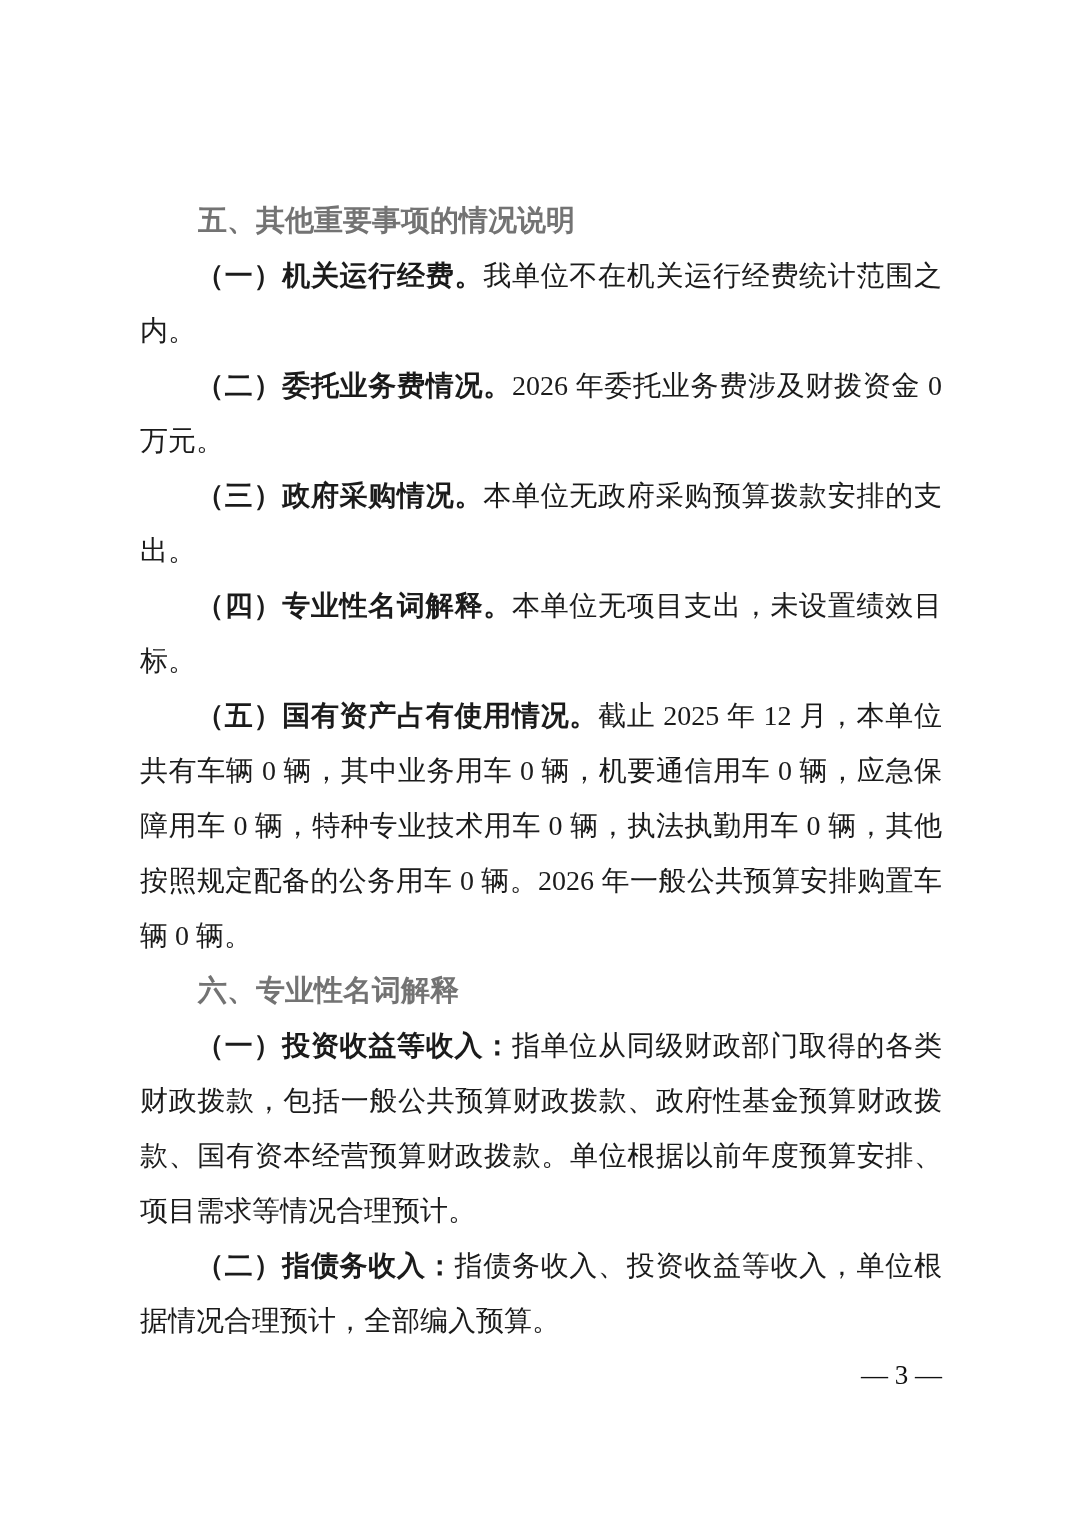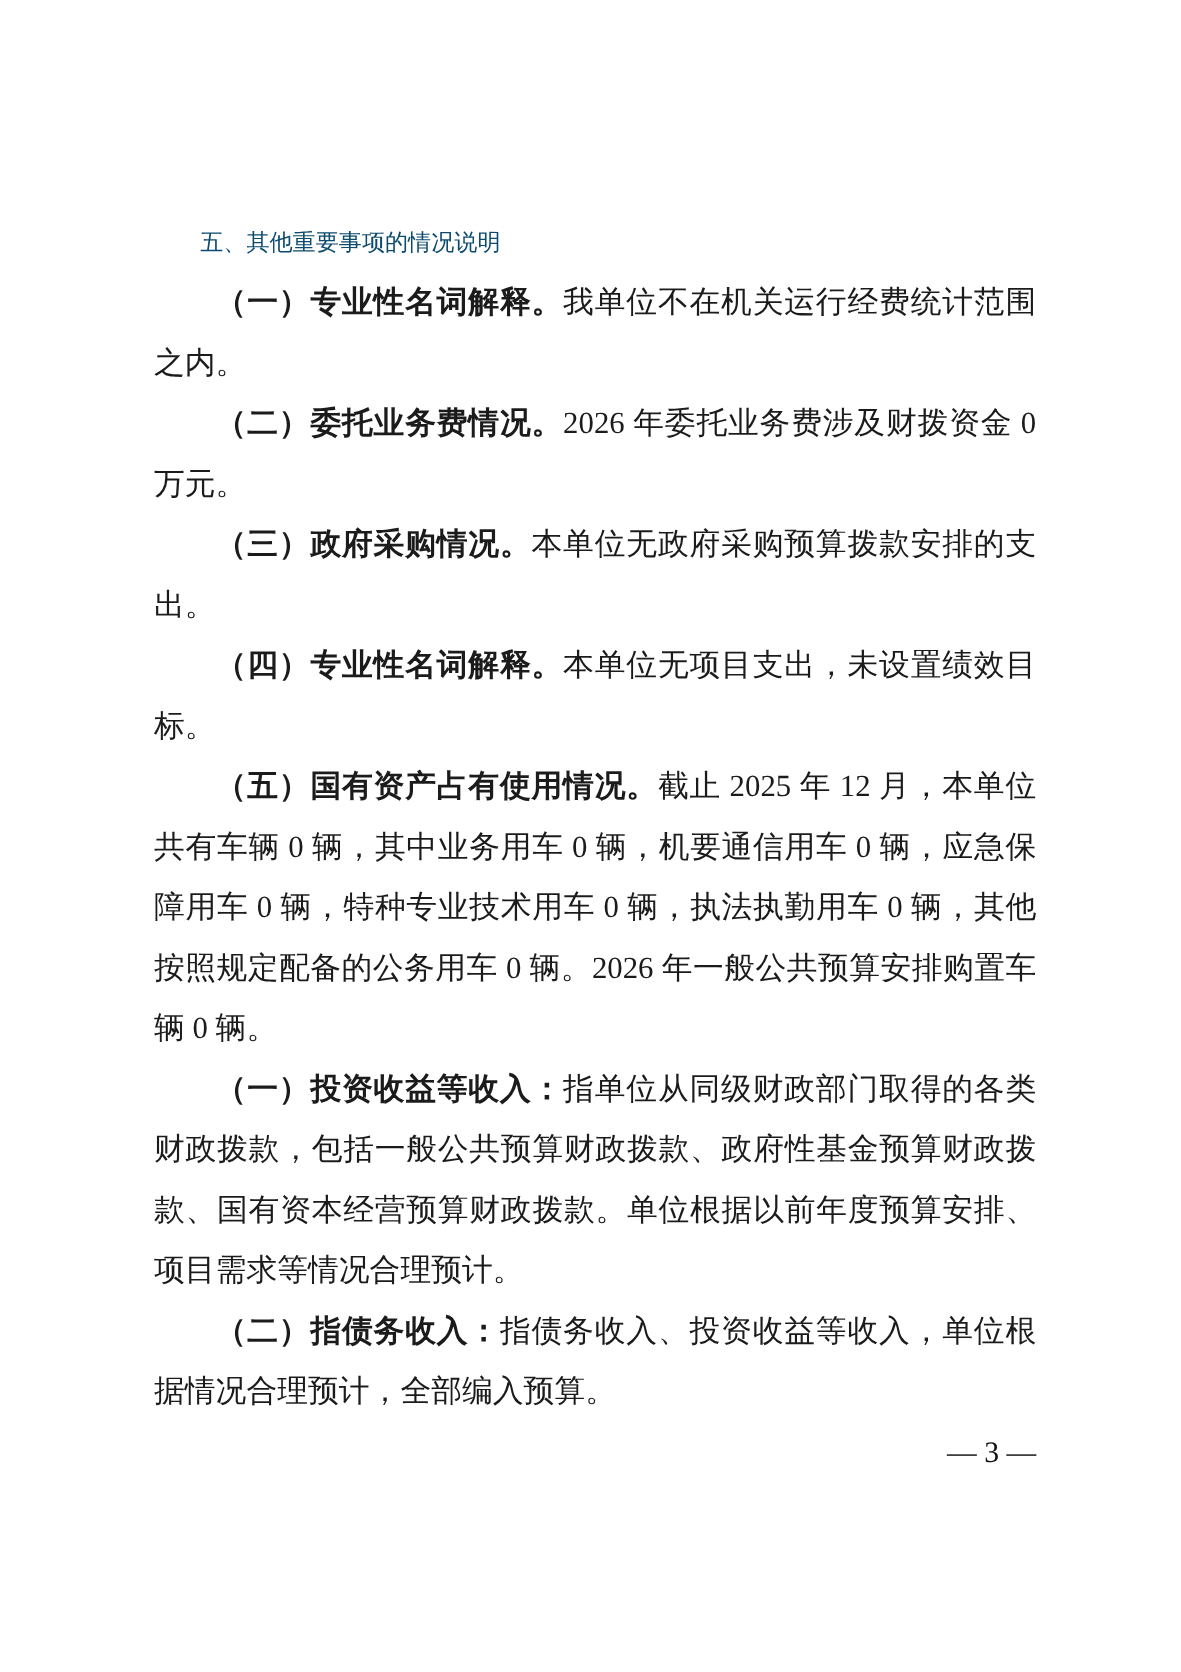--- a/index.html
+++ b/index.html
@@ -18,24 +18,24 @@
     font-family: "Liberation Serif", "DejaVu Serif", serif;
     font-size: 28px;
     line-height: 55px;
     overflow: hidden;
   }
   .section-heading {
     margin: 0;
     padding: 0;
     text-indent: 2em;
     font-family: "Liberation Sans", "DejaVu Sans", sans-serif;
-    font-weight: normal;
-    font-size: 21px;
+    font-weight: bold;
+    font-size: 29px;
     line-height: 55px;
-    color: #0c4a6e;
+    color: #737373;
   }
   .para {
     margin: 0;
     padding: 0;
     text-indent: 2em;
     text-align: justify;
     text-justify: inter-ideograph;
   }
   .para .lead {
     font-weight: bold;
@@ -49,32 +49,33 @@
   }
 </style>
 </head>
 <body>
 
 <div class="page">
 
   <section>
     <h2 class="section-heading">五、其他重要事项的情况说明</h2>
 
-    <p class="para"><span class="lead">（一）专业性名词解释。</span><span>我单位不在机关运行经费统计范围之内。</span></p>
+    <p class="para"><span class="lead">（一）机关运行经费。</span><span>我单位不在机关运行经费统计范围之内。</span></p>
 
     <p class="para"><span class="lead">（二）委托业务费情况。</span><span>2026 年委托业务费涉及财拨资金 0 万元。</span></p>
 
     <p class="para"><span class="lead">（三）政府采购情况。</span><span>本单位无政府采购预算拨款安排的支出。</span></p>
 
     <p class="para"><span class="lead">（四）专业性名词解释。</span><span>本单位无项目支出，未设置绩效目标。</span></p>
 
     <p class="para"><span class="lead">（五）国有资产占有使用情况。</span><span>截止 2025 年 12 月，本单位共有车辆 0 辆，其中业务用车 0 辆，机要通信用车 0 辆，应急保障用车 0 辆，特种专业技术用车 0 辆，执法执勤用车 0 辆，其他按照规定配备的公务用车 0 辆。2026 年一般公共预算安排购置车辆 0 辆。</span></p>
   </section>
 
   <section>
+    <h2 class="section-heading">六、专业性名词解释</h2>
 
     <p class="para"><span class="lead">（一）投资收益等收入：</span><span>指单位从同级财政部门取得的各类财政拨款，包括一般公共预算财政拨款、政府性基金预算财政拨款、国有资本经营预算财政拨款。单位根据以前年度预算安排、项目需求等情况合理预计。</span></p>
 
     <p class="para"><span class="lead">（二）指债务收入：</span><span>指债务收入、投资收益等收入，单位根据情况合理预计，全部编入预算。</span></p>
   </section>
 
   <div class="page-footer">
     <span>— 3 —</span>
   </div>
 

